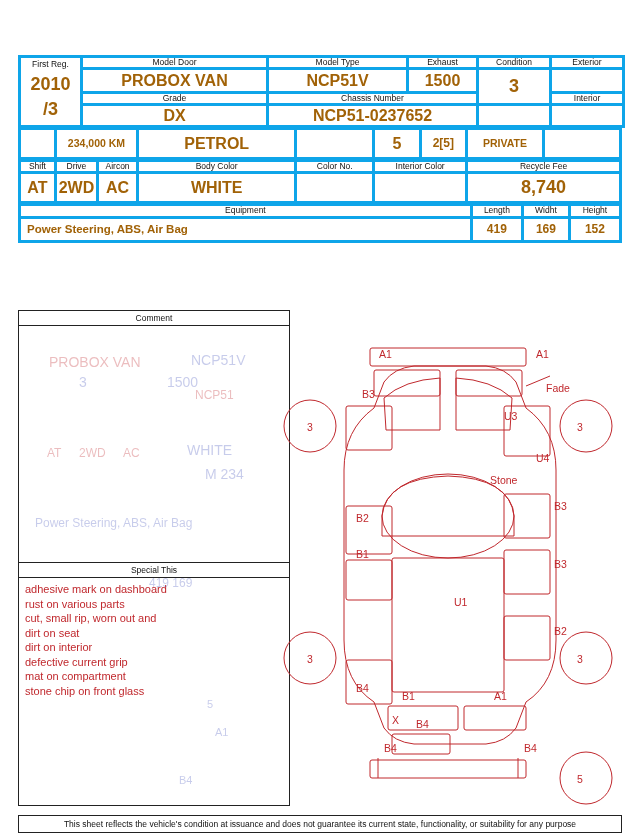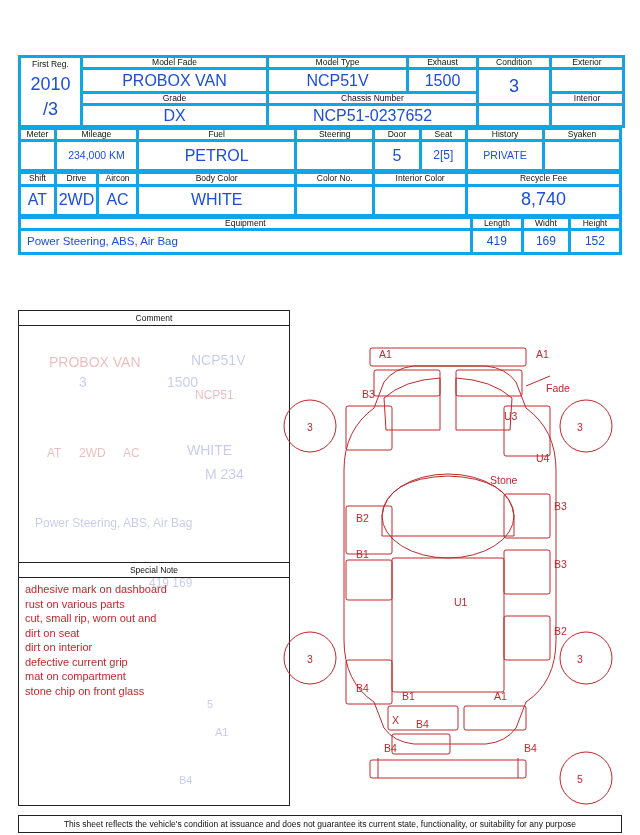--- a/index.html
+++ b/index.html
@@ -25,22 +25,22 @@
 
   
   .sheet { position:absolute; left:18px; top:55px; width:604px; }
   table.grid { border-collapse: collapse; width:100%; table-layout: fixed; }
   table.grid td { border: 3px solid #0ea5e9; padding:0; vertical-align: middle; }
   .lbl {
     font-size: 8.5px; color:#111; text-align:center;
     padding:2px 2px 2px 2px; line-height:1.1;
   }
   .val {
-    text-align:center; color:#1d4ed8; font-size:15px;
-    padding:3px 2px 5px; line-height:1.1; white-space:nowrap;
+    text-align:center; color:#a16207; font-size:15px;
+    padding:3px 2px 5px; line-height:1.1; white-space:nowrap;font-weight:bold;
   }
   .val.sm { font-size:12px;margin-left:48px; }
   .val.xs { font-size:10.5px; }
   .val.big { font-size:18px; }
   .val.lg { font-size:16px; }
   .val.left { text-align:left; padding-left:6px; }
 
   
   .lower { position:absolute; left:18px; top:310px; width:604px; height:505px; }
   .commentbox { position:absolute; left:0; top:0; width:272px; }
@@ -87,21 +87,21 @@
         <col style="width:73px">
           <col style="width:73px">
       </colgroup>
       <tbody>
           <tr>
         <td rowspan="4" style="vertical-align:middle">
           <div class="lbl">First Reg.</div>
           <div class="val big" style="padding-top:4px">2010</div>
           <div class="val big" style="padding-top:0">/3</div>
         </td>
-        <td class="lbl">Model Fade</td>
+        <td class="lbl">Model Door</td>
         <td class="lbl">Model Type</td>
         <td class="lbl">Exhaust</td>
         <td class="lbl">Condition</td>
         <td class="lbl">Exterior</td>
       </tr>
       <tr>
         <td class="val lg">PROBOX VAN</td>
         <td class="val lg">NCP51V</td>
         <td class="val lg">1500</td>
         <td rowspan="2" class="val big">3</td>
@@ -126,30 +126,20 @@
         <col style="width:34px">
           <col style="width:78px">
           <col style="width:150px">
         <col style="width:74px">
           <col style="width:44px">
           <col style="width:44px">
         <col style="width:73px">
           <col style="width:73px">
       </colgroup>
       <tbody>
-          <tr>
-        <td class="lbl">Meter</td>
-        <td class="lbl">Mileage</td>
-        <td class="lbl">Fuel</td>
-        <td class="lbl">Steering</td>
-        <td class="lbl">Door</td>
-        <td class="lbl">Seat</td>
-        <td class="lbl">History</td>
-        <td class="lbl">Syaken</td>
-      </tr>
       <tr>
         <td class="val sm" style="height:30px"></td>
         <td class="val xs">234,000 KM</td>
         <td class="val lg">PETROL</td>
         <td class="val sm"></td>
         <td class="val lg">5</td>
         <td class="val sm">2[5]</td>
         <td class="val xs">PRIVATE</td>
         <td class="val sm"></td>
       </tr>
@@ -223,21 +213,21 @@
         <div class="ghost b" style="left:148px; top:48px; font-size:14px;">1500</div>
         <div class="ghost r" style="left:176px; top:62px; font-size:12px;">NCP51</div>
         <div class="ghost r" style="left:28px; top:120px; font-size:12px;">AT</div>
         <div class="ghost r" style="left:60px; top:120px; font-size:12px;">2WD</div>
         <div class="ghost r" style="left:104px; top:120px; font-size:12px;">AC</div>
         <div class="ghost b" style="left:168px; top:116px; font-size:14px;">WHITE</div>
         <div class="ghost b" style="left:186px; top:140px; font-size:14px;">M 234</div>
         <div class="ghost b" style="left:16px; top:190px; font-size:12px;">Power Steering, ABS, Air Bag</div>
       </div>
 
-      <div class="sn-head">Special Note</div>
+      <div class="sn-head">Special This</div>
       <div class="sn-body">
         <div class="sn-list">
             <div>adhesive mark on dashboard</div>
             <div>rust on various parts</div>
             <div>cut, small rip, worn out and</div>
             <div>dirt on seat</div>
             <div>dirt on interior</div>
             <div>defective current grip</div>
             <div>mat on compartment</div>
             <div>stone chip on front glass</div>

